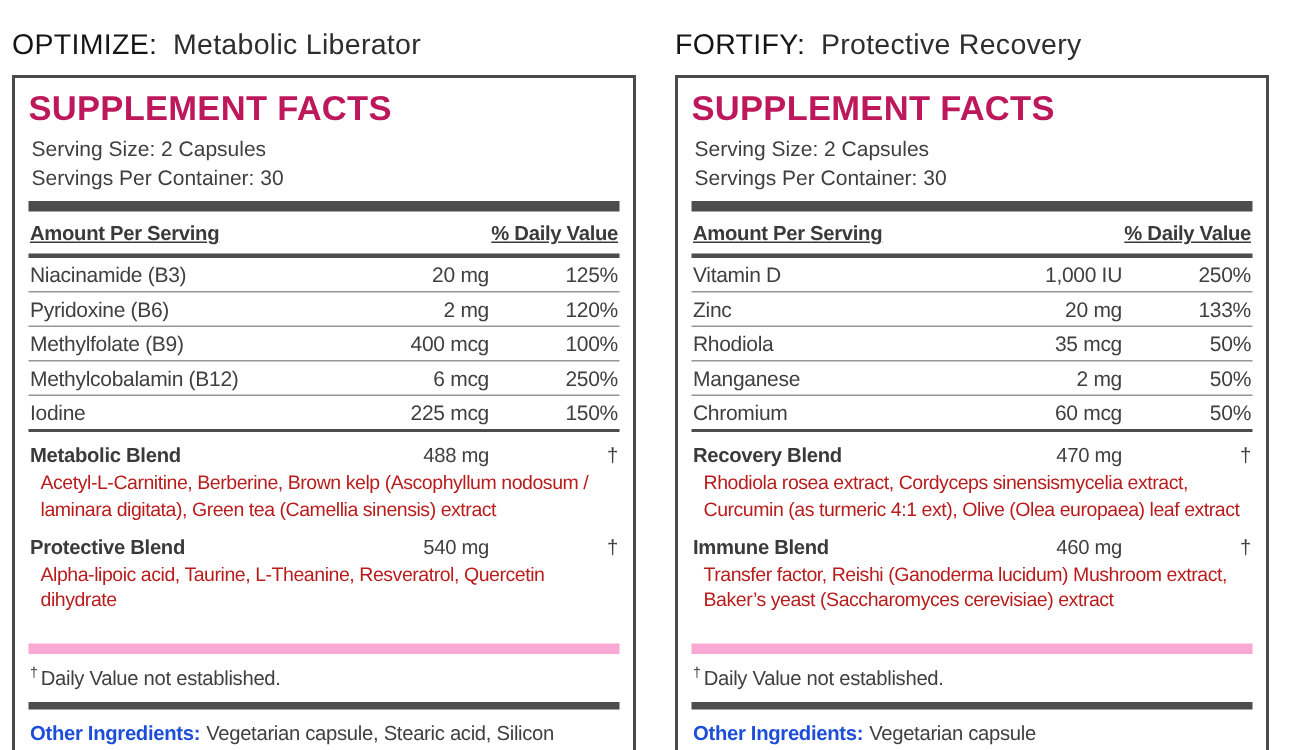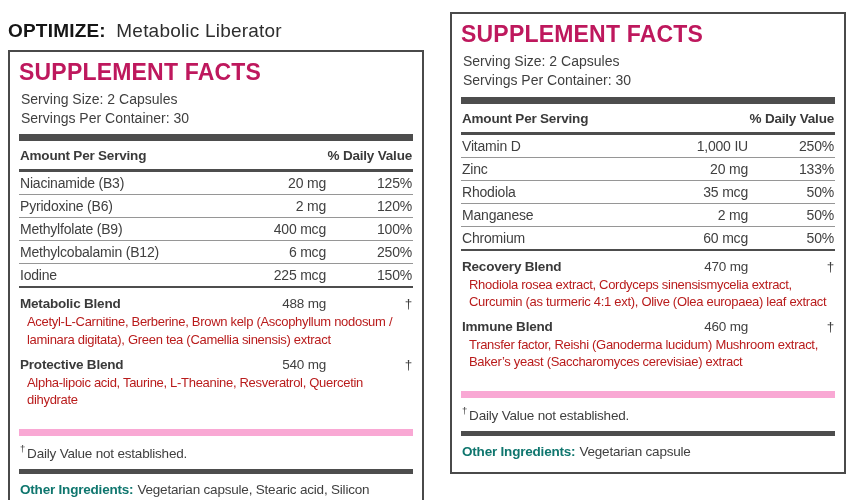--- a/index.html
+++ b/index.html
@@ -9,57 +9,57 @@
     color:#404040;
   }
   .page{display:flex;gap:26px;padding:12px 8px 0 8px;box-sizing:border-box;}
   .panel{box-sizing:border-box;}
   .panel.left{width:416px;}
   .panel.right{width:396px;}
   .panel-title{
     margin:8px 0 8px 0;font-size:19px;font-weight:normal;
     color:#2e2e2e;letter-spacing:0.2px;line-height:1.15;
   }
-  .panel-title .tb{font-weight:bold;color:#151515;margin-right:5px;}
+  .panel-title .tb{font-weight:normal;color:#151515;margin-right:5px;}
   .box{
     border:2px solid #4a4a4a;padding:5px 9px 8px 9px;box-sizing:border-box;
   }
   .facts-title{
     font-size:23px;font-weight:bold;color:#be185d;
     letter-spacing:0.2px;margin:2px 0 4px 0;
   }
   .serving{font-size:14px;line-height:1.38;padding-left:2px;color:#3f3f3f;}
   .bar{background:#4d4d4d;border:none;}
   .bar-thick{height:7px;margin-top:6px;}
   .bar-oi{height:5px;}
   .hrow{
     display:flex;justify-content:space-between;align-items:baseline;
     font-weight:bold;font-size:13.5px;letter-spacing:-0.2px;
-    padding:7px 1px 6px 1px;border-bottom:3px solid #4d4d4d;color:#3a3a3a;
+    padding:7px 1px 6px 1px;border-bottom:3px solid #4d4d4d;color:#3a3a3a;text-decoration:underline;
   }
   .row{
     display:flex;align-items:baseline;font-size:14px;letter-spacing:-0.2px;
     padding:3px 1px;border-bottom:1px solid #969696;
   }
   .rows .row:last-child{border-bottom:2px solid #4d4d4d;}
   .nm{flex:1;}
   .amt{width:92px;text-align:right;white-space:nowrap;}
   .dv{width:86px;text-align:right;white-space:nowrap;}
   .blends{border-bottom:7px solid #f9a8d4;padding-bottom:20px;}
   .blend{padding-top:8px;}
   .bhead{display:flex;align-items:baseline;font-size:13.5px;letter-spacing:-0.2px;padding:0 1px;}
   .bhead .nm{font-weight:bold;color:#3a3a3a;}
   .bdesc{
     font-size:13px;letter-spacing:-0.3px;line-height:1.32;
     padding:2px 0 1px 8px;color:#b91c1c;
   }
   .foot{font-size:13.5px;letter-spacing:-0.2px;padding:7px 1px 8px 1px;}
   .foot sup{font-size:9.5px;margin-right:2px;}
   .oi{font-size:13.5px;letter-spacing:-0.2px;line-height:1.4;padding:7px 1px 2px 1px;}
-  .oi-label{font-weight:bold;color:#0f766e;margin-right:4px;}
+  .oi-label{font-weight:bold;color:#1d4ed8;margin-right:4px;}
 </style>
 </head>
 <body>
 
 <div class="page">
 
   <section class="panel left">
     <h2 class="panel-title">
       <span class="tb">OPTIMIZE:</span>
       <span class="tr">Metabolic Liberator</span>
@@ -122,20 +122,24 @@
         <sup>†</sup><span>Daily Value not established.</span>
       </div>
       <div class="bar bar-oi"></div>
       <div class="oi">
         <span class="oi-label">Other Ingredients:</span><span>Vegetarian capsule, Stearic acid, Silicon dioxide, Magnesium silicate, PRUV®</span>
       </div>
     </div>
   </section>
 
   <section class="panel right">
+    <h2 class="panel-title">
+      <span class="tb">FORTIFY:</span>
+      <span class="tr">Protective Recovery</span>
+    </h2>
     <div class="box">
       <div class="facts-title">SUPPLEMENT FACTS</div>
       <div class="serving">Serving Size: 2 Capsules</div>
       <div class="serving">Servings Per Container: 30</div>
       <div class="bar bar-thick"></div>
       <div class="hrow">
         <span>Amount Per Serving</span>
         <span>% Daily Value</span>
       </div>
       <div class="rows">

